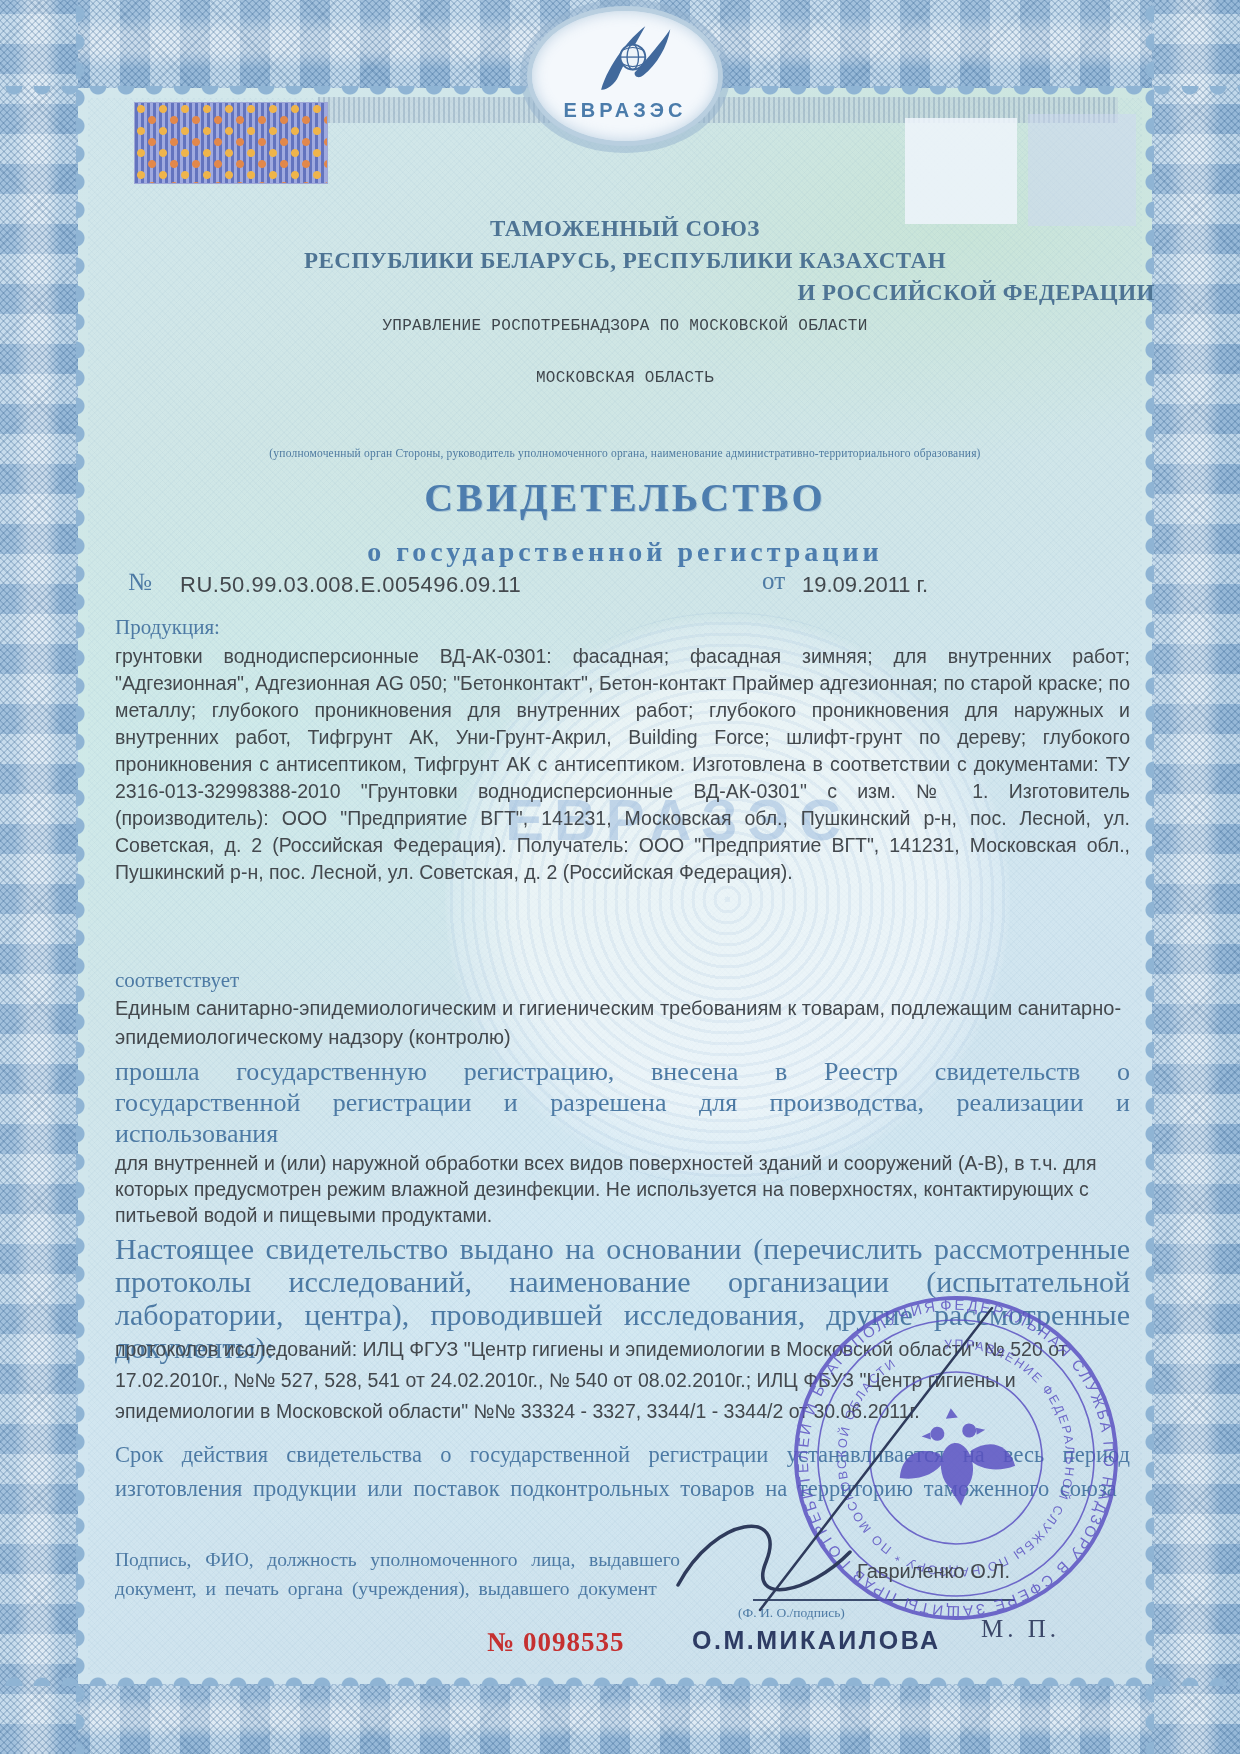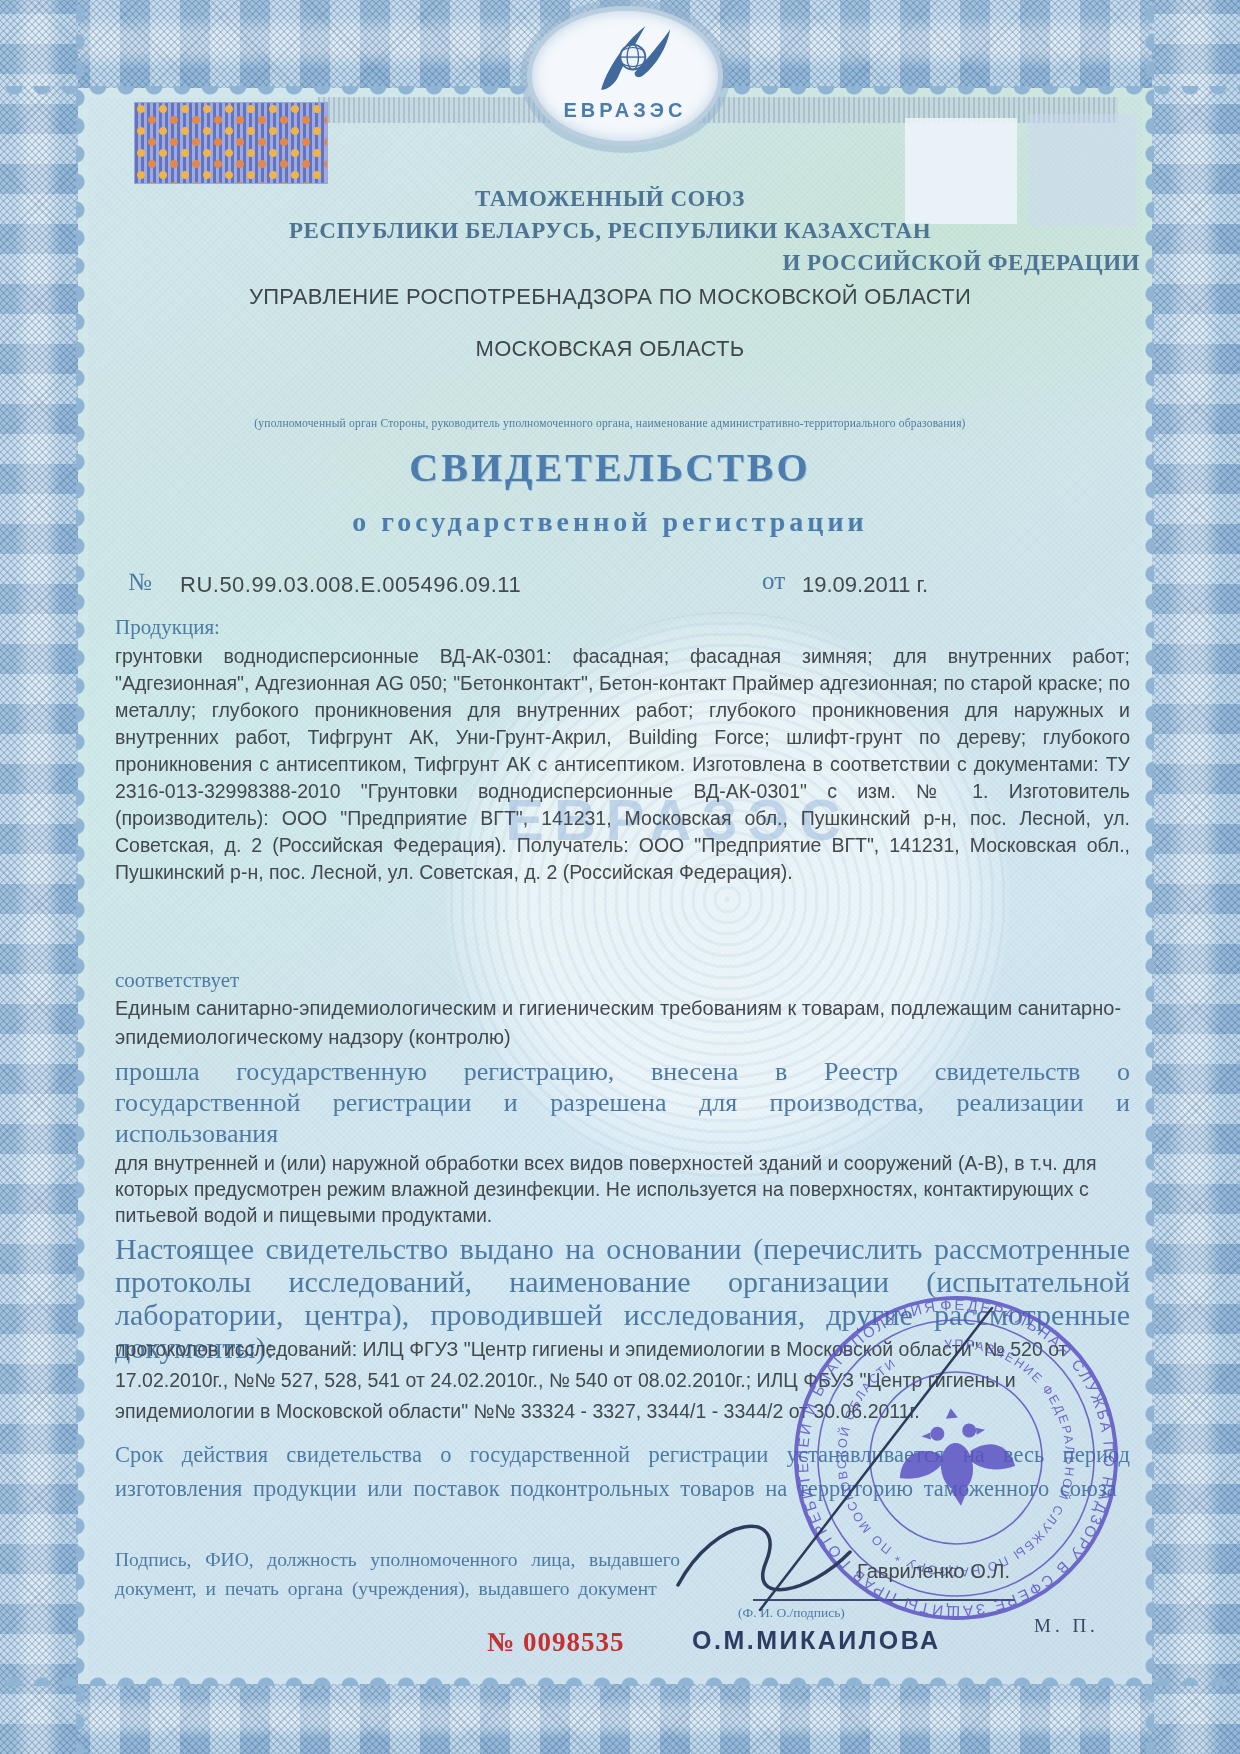--- a/index.html
+++ b/index.html
@@ -64,23 +64,23 @@
     background:
       repeating-radial-gradient(circle at 50% 50%, rgba(140,175,210,.13) 0 3px, rgba(0,0,0,0) 3px 11px),
       radial-gradient(circle, rgba(255,255,255,.55) 52%, rgba(238,246,252,.3) 68%, rgba(238,246,252,0) 71%);}
   .wm-text{position:absolute;left:408px;top:786px;width:540px;text-align:center;z-index:1;
     font-family:"Liberation Sans",sans-serif;font-weight:bold;font-size:58px;letter-spacing:10px;
     color:rgba(130,168,212,.40);}
   
   .abs{position:absolute;z-index:2;}
   .serifblue{color:#4d7aa4;font-family:"Liberation Serif",serif;}
   .sansgray{color:#43484d;font-family:"Liberation Sans",sans-serif;}
-  .hdr{left:80px;width:1060px;text-align:center;}
+  .hdr{left:95px;width:1060px;text-align:center;margin-top:30px;}
   .org{font-size:23px;font-weight:bold;line-height:30px;color:#4e7494;letter-spacing:.5px;}
-  .agency{font-family:Liberation Sans, sans-serif;font-size:22px;line-height:25px;color:#3f464c;letter-spacing:.3px;}
+  .agency{font-family:Liberation Mono, monospace;font-size:16px;line-height:25px;color:#3f464c;letter-spacing:.3px;}
   .foot{font-size:11.5px;color:#4e7aa0;letter-spacing:.2px;}
   .ttl{font-size:40px;font-weight:bold;letter-spacing:3px;color:#4d7dae;text-shadow:1px 1px 0 rgba(110,150,190,.4);}
   .subttl{font-size:28px;font-weight:bold;letter-spacing:4px;color:#4d7dae;}
   .just{text-align:justify;}
   .stamp-wrap{position:absolute;left:780px;top:1282px;width:352px;height:352px;z-index:3;opacity:.84;transform:rotate(-6deg);}
   .sig-svg{position:absolute;left:640px;top:1280px;width:420px;height:360px;z-index:4;}
   .sig-line{position:absolute;left:753px;top:1599px;width:262px;border-top:2px solid #3c4c6e;z-index:2;}
 </style>
 </head>
 <body>
@@ -145,21 +145,21 @@
   <div class="abs sansgray" style="left:115px;top:1334px;width:1020px;font-size:19.5px;line-height:31px;">протоколов исследований: ИЛЦ ФГУЗ "Центр гигиены и эпидемиологии в Московской области" № 520 от 17.02.2010г., №№ 527, 528, 541 от 24.02.2010г., № 540 от 08.02.2010г.; ИЛЦ ФБУЗ "Центр гигиены и эпидемиологии в Московской области" №№ 33324 - 3327, 3344/1 - 3344/2 от 30.06.2011г.</div>
 
   <div class="abs serifblue just" style="left:115px;top:1438px;width:1015px;font-size:22.5px;line-height:34px;word-spacing:5px;">Срок действия свидетельства о государственной регистрации устанавливается на весь период изготовления продукции или поставок подконтрольных товаров на территорию таможенного союза</div>
 
   <div class="abs serifblue just" style="left:115px;top:1545px;width:565px;font-size:19.5px;line-height:29px;word-spacing:4px;">Подпись, ФИО, должность уполномоченного лица, выдавшего документ, и печать органа (учреждения), выдавшего документ</div>
   <div class="abs sansgray" style="left:857px;top:1560px;font-size:20px;z-index:4;">Гавриленко О.Л.</div>
   <div class="sig-line"></div>
   <div class="abs serifblue" style="left:738px;top:1605px;font-size:13.5px;">(Ф. И. О./подпись)</div>
   <div class="abs" style="left:487px;top:1627px;font-size:27px;font-weight:bold;color:#c53030;letter-spacing:1px;">№ 0098535</div>
   <div class="abs" style="left:692px;top:1626px;font-family:'Liberation Sans',sans-serif;font-size:25px;font-weight:bold;color:#2e3c64;letter-spacing:2.5px;">О.М.МИКАИЛОВА</div>
-  <div class="abs" style="left:1034px;top:1615px;font-size:19px;color:#3a4668;letter-spacing:4px;z-index:4;">М. П.</div>
+  <div class="abs" style="left:981px;top:1615px;font-size:25px;color:#3a4668;letter-spacing:4px;z-index:4;">М. П.</div>
 
   <div class="stamp-wrap">
     <svg width="352" height="352" viewBox="0 0 352 352">
       <defs>
         <path id="ringO" d="M176,28 A148,148 0 1 1 175.9,28"></path>
         <path id="ringI" d="M176,66 A110,110 0 1 1 175.9,66"></path>
       </defs>
       <g fill="none" stroke="#5b51c2">
         <circle cx="176" cy="176" r="160" stroke-width="4"></circle>
         <circle cx="176" cy="176" r="138" stroke-width="1.6"></circle>

